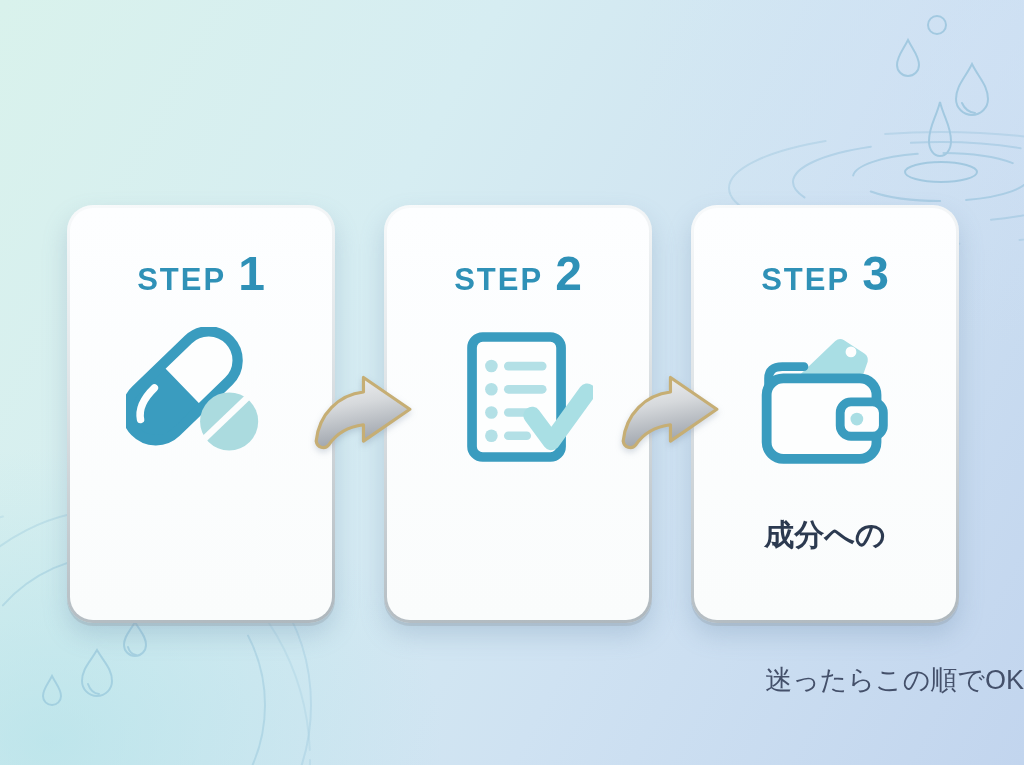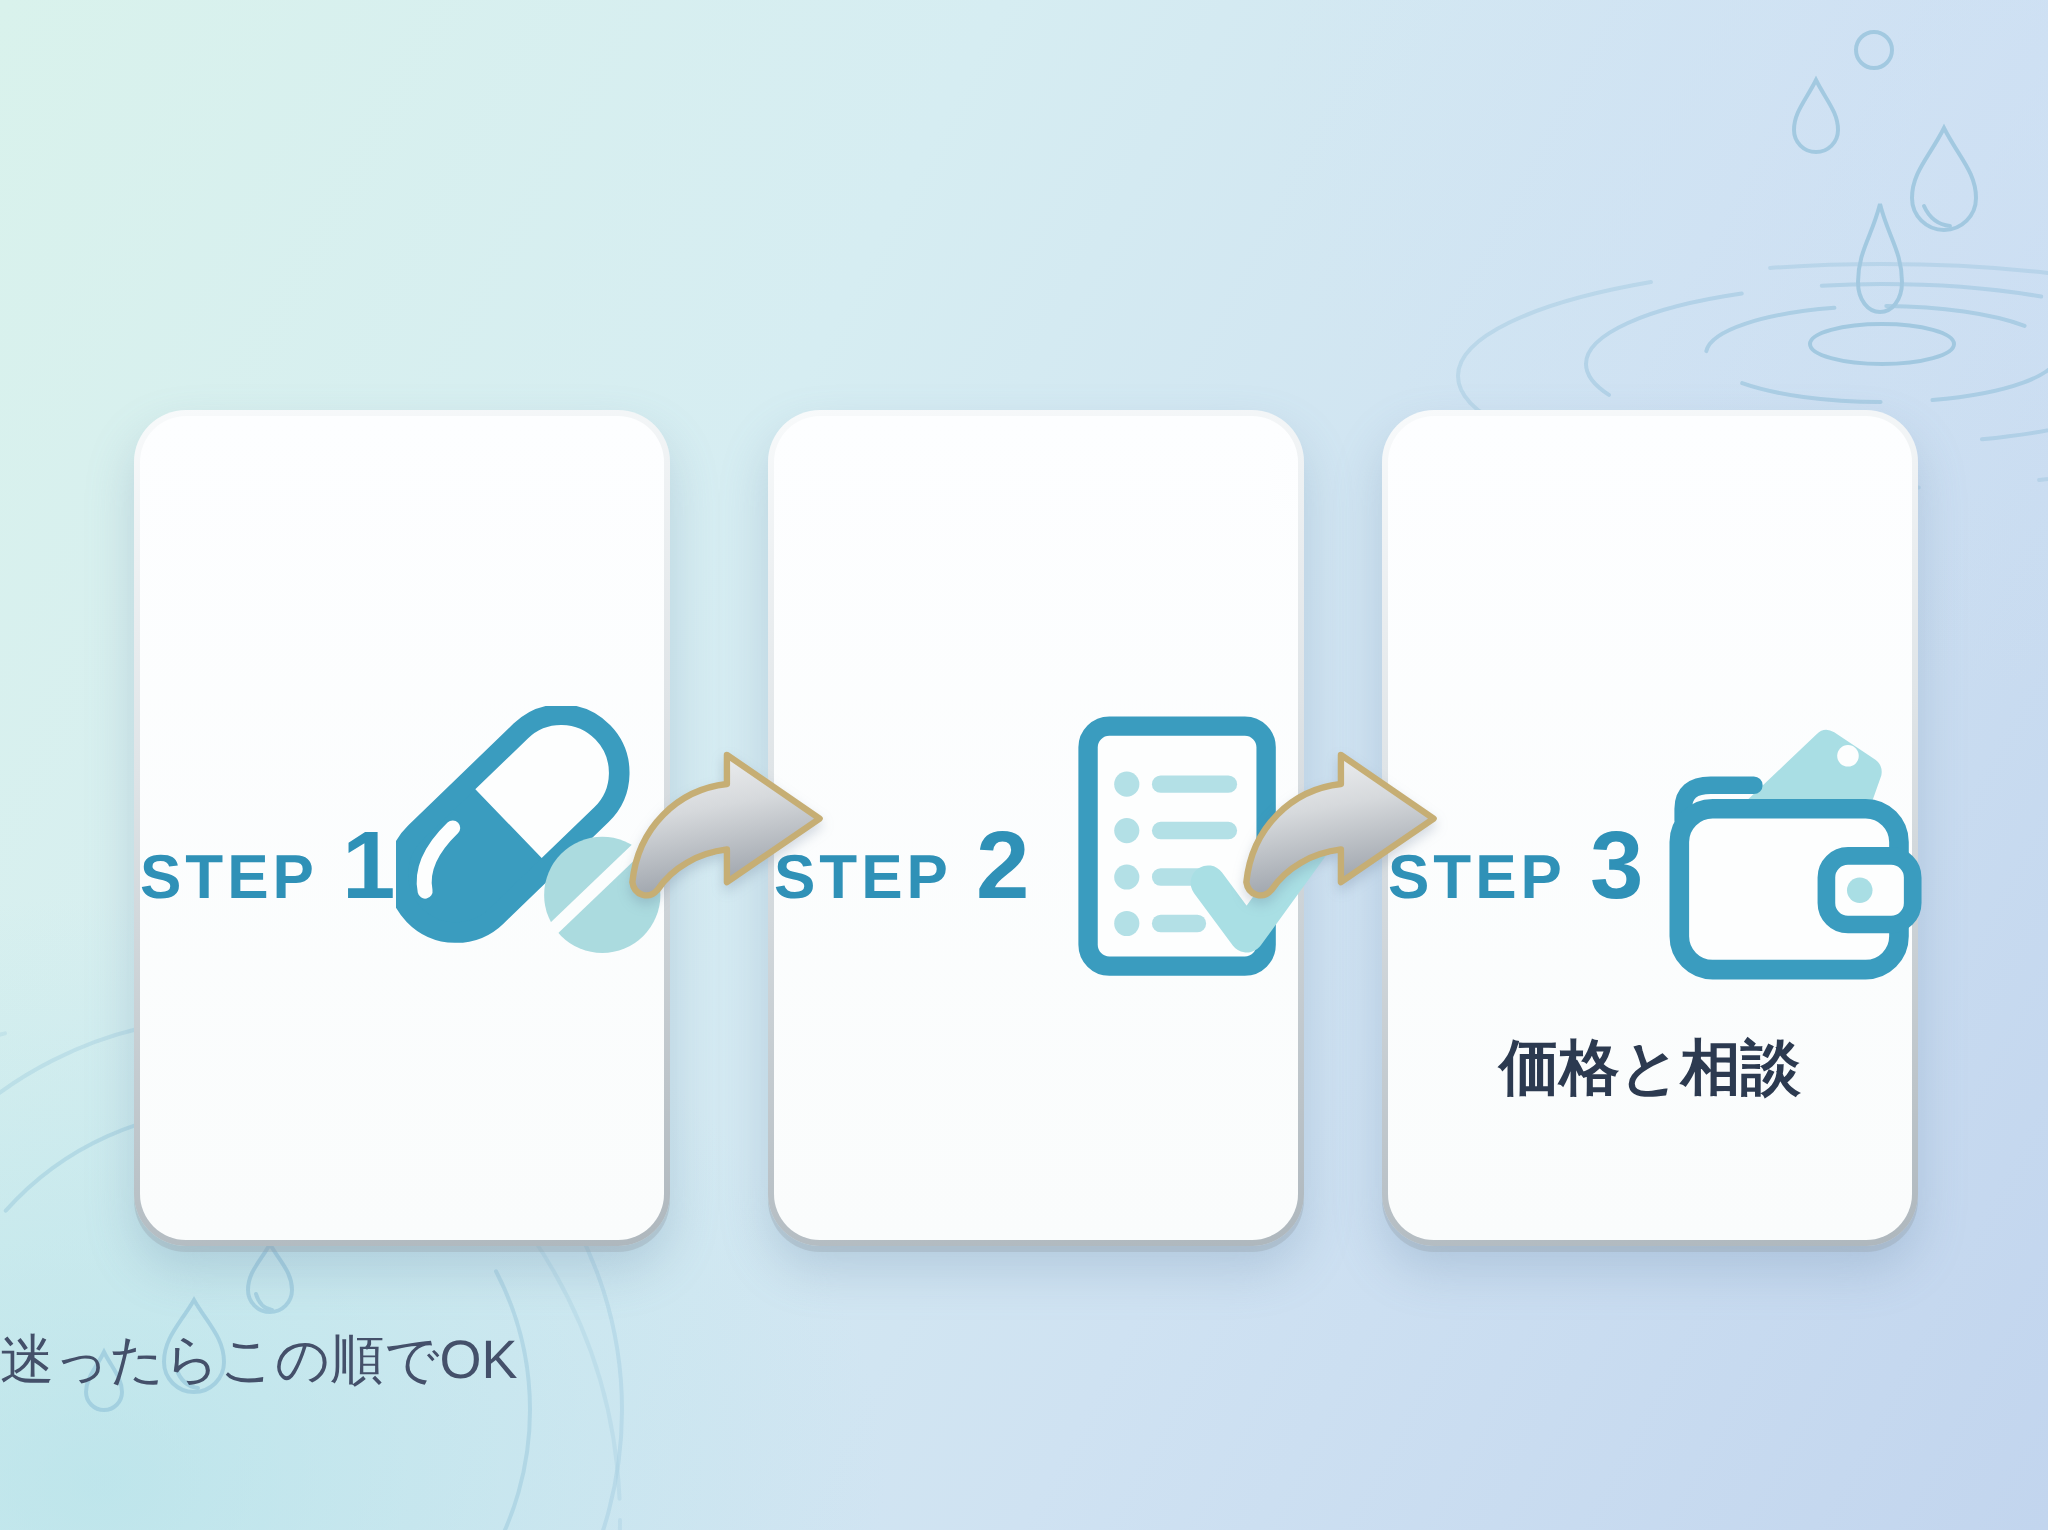--- a/index.html
+++ b/index.html
@@ -19,21 +19,21 @@
     color:#2d3b52;
   }
 
   .card{
     position:absolute;top:205px;width:262px;height:412px;border-radius:26px;
     border:3px solid transparent;
     background:
       linear-gradient(180deg,#fdfeff,#fafcfc) padding-box,
       linear-gradient(172deg,#f8fafb 0%,#dfe4e7 40%,#aeb7bd 100%) border-box;
     box-shadow:0 3px 0 rgba(150,160,170,0.35), 0 12px 24px rgba(105,135,170,0.28);
-    display:flex;align-items:center;
+    display:flex;flex-direction:column;align-items:center;
   }
   .card1{left:67px}.card2{left:384px}.card3{left:691px}
 
   .step-head{margin-top:38px;display:flex;align-items:baseline;gap:12px;color:#2f91b7;}
   .step-label{font-size:31px;font-weight:800;letter-spacing:2px;}
   .step-number{font-size:48px;font-weight:800;}
 
   .icon-wrap{margin-top:20px;height:154px;display:flex;align-items:center;justify-content:center;}
 
   .caption{
@@ -43,21 +43,21 @@
   }
 
   .arrow{
     position:absolute;top:372px;width:110px;height:80px;z-index:6;
     filter:drop-shadow(0 3px 3px rgba(90,110,140,0.25));
   }
   .arrow1{left:308px}.arrow2{left:615px}
 
   .footer-note{
     position:absolute;top:662px;left:0;width:100%;margin:0;
-    text-align:left;font-size:27px;font-weight:400;color:#44506a;
+    text-align:right;font-size:27px;font-weight:400;color:#44506a;
   }
 </style>
 </head>
 <body>
 
 <div class="stage">
 
   <svg class="deco" viewBox="0 0 1024 765">
     <g fill="none" stroke="#7fb6d2" stroke-width="2" opacity="0.55" stroke-linecap="round">
 
@@ -140,21 +140,21 @@
       <svg width="152" height="146" viewBox="0 0 155 148">
         <path d="M48 54 L88 16 Q92 12 97 15 L118 29 Q122 32 121 37 L115 54 Z" fill="#a9dee4"></path>
         <circle cx="104" cy="27" r="5.5" fill="#fdfefe"></circle>
         <path d="M20 60 L20 54 Q20 42 34 42 L56 42" fill="none" stroke="#3a9cbf" stroke-width="9" stroke-linecap="round"></path>
         <rect x="18" y="54" width="112" height="82" rx="17" fill="#fdfefe" stroke="#3a9cbf" stroke-width="10"></rect>
         <rect x="93" y="78" width="44" height="35" rx="11" fill="#fdfefe" stroke="#3a9cbf" stroke-width="9"></rect>
         <circle cx="110" cy="95.5" r="6.5" fill="#a9dee4"></circle>
       </svg>
     </div>
     <div class="caption">
-      <div>価格と相談</div>
+      <div>成分への</div>
       <div></div>
     </div>
   </section>
 
   <svg class="arrow arrow1" viewBox="0 0 115 88">
     <defs>
       <linearGradient id="agrad1" x1="0" y1="0" x2="0.25" y2="1">
         <stop offset="0" stop-color="#f3f4f5"></stop>
           <stop offset="0.45" stop-color="#d6d9dc"></stop>
           <stop offset="1" stop-color="#9da3ab"></stop>

